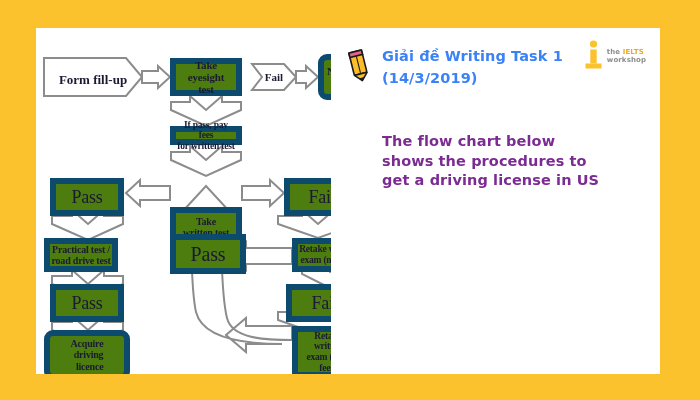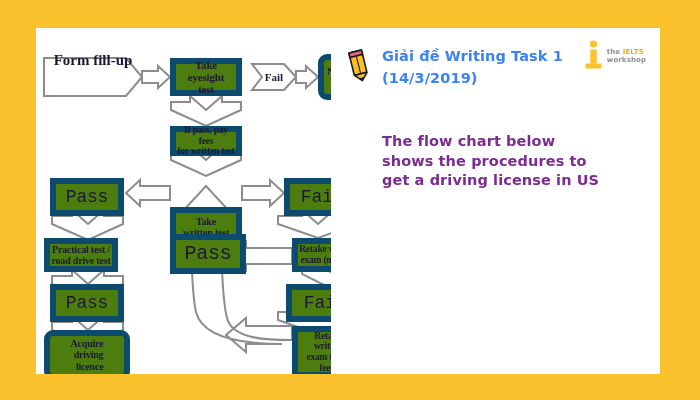--- a/index.html
+++ b/index.html
@@ -56,21 +56,20 @@
     text-align: center;
     display: flex;
     align-items: center;
     justify-content: center;
     line-height: 1.12;
     letter-spacing: -0.2px;
   }
   .fbox.round { border-radius: 9px; }
   .fbox.big {
     font-weight: normal;
-    font-family: Liberation Mono, monospace;
   }
   
   .pent {
     position: absolute;
     box-sizing: border-box;
     color: #1a1a33;
     font-family: "Liberation Serif", serif;
     font-weight: bold;
     text-align: center;
     display: flex;
@@ -209,31 +208,31 @@
 
             <polygon points="262,222 216,222 216,216 200,230 216,244 216,238 262,238"></polygon>
 
             <path d="M262,300 L216,300 L216,292 L196,309 L216,326 L216,318 L252,318
                      C 206,318 172,310 166,286 C 161,264 161,214 161,186
                      L152,186 L176,160 L200,186 L191,186
                      C 191,216 191,268 197,292 C 202,312 232,314 262,314 Z"></path>
           </g>
         </svg>
 
-        <div class="pent" style="left:14px; top:20px; width:98px; height:28px; font-size:15px;">Form fill-up</div>
+        <div class="pent" style="left:14px; top:40px; width:98px; height:28px; font-size:13px;">Form fill-up</div>
 
         <div class="fbox" style="left:140px; top:32px; width:72px; height:38px; font-size:11px; white-space:pre-line;">Take eyesight
 test</div>
 
         <div class="pent" style="left:222px; top:38px; width:44px; height:26px; font-size:11px;">Fail</div>
 
         <div class="fbox round" style="left:288px; top:28px; width:64px; height:46px; font-size:11px; white-space:pre-line;">No licence
 given</div>
 
-        <div class="fbox" style="left:140px; top:100px; width:72px; height:30px; font-size:9.5px; white-space:pre-line;">If pass, pay fees
+        <div class="fbox" style="left:140px; top:100px; width:72px; height:19px; font-size:9.5px; white-space:pre-line;">If pass, pay fees
 for written test</div>
 
         <div class="fbox" style="left:140px; top:150px; width:72px; height:40px; font-size:10px; white-space:pre-line;margin-top:31px;">Take
 written test</div>
 
         <div class="fbox big" style="left:20px; top:152px; width:74px; height:38px; font-size:18px;">Pass</div>
 
         <div class="fbox big" style="left:254px; top:152px; width:76px; height:38px; font-size:18px;">Fail</div>
 
         <div class="fbox" style="left:14px; top:212px; width:74px; height:34px; font-size:10px; white-space:pre-line;">Practical test /

